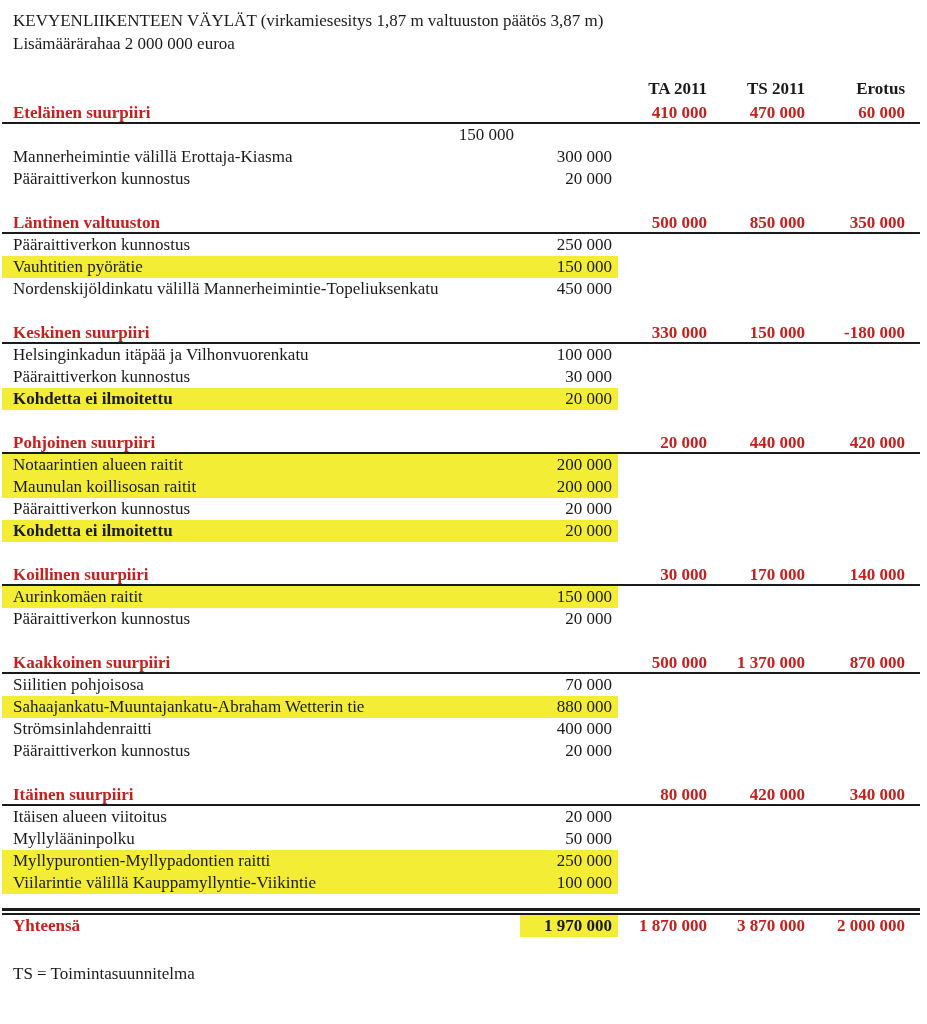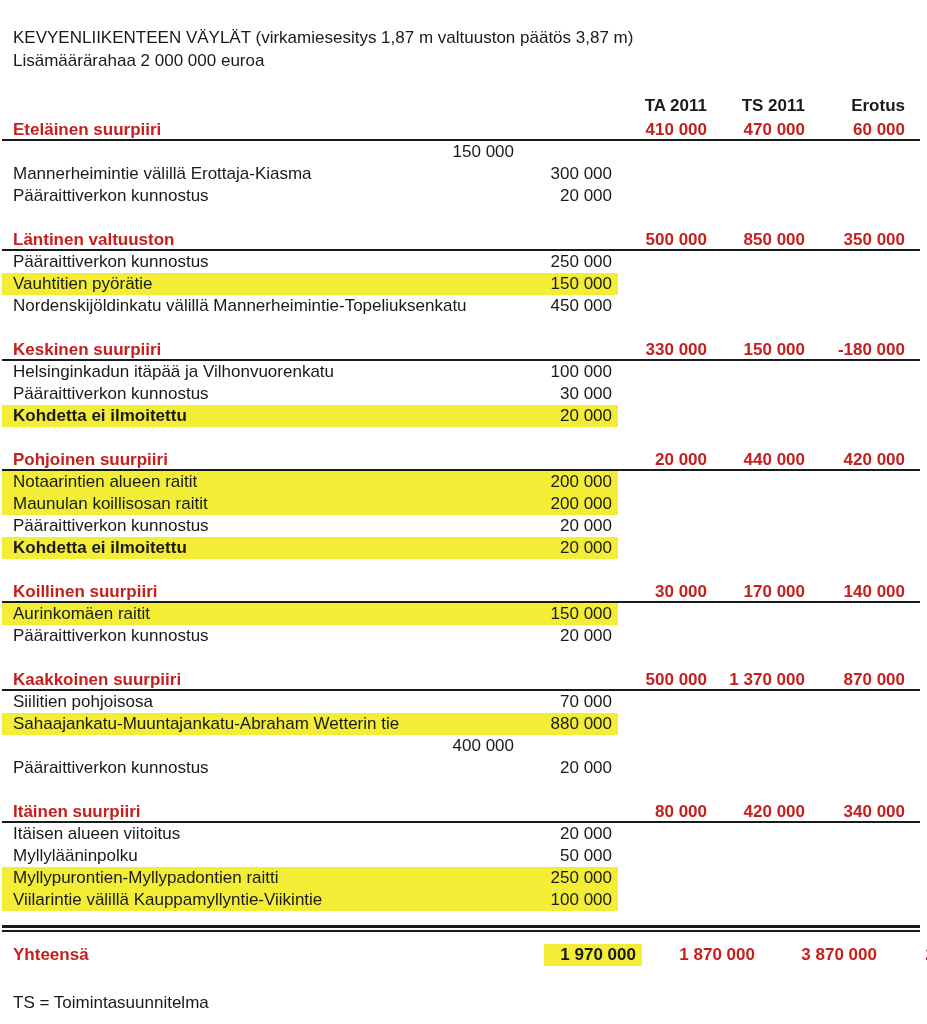--- a/index.html
+++ b/index.html
@@ -11,21 +11,21 @@
   *{box-sizing:border-box;}
   html,body{margin:0;padding:0;}
   body{
     width:927px;height:1024px;
     background:#ffffff;
     font-family:"Liberation Sans","DejaVu Sans",sans-serif;
     font-size:17px;
     color:var(--ink);
     overflow:hidden;
   }
-  .page{padding-top:26px;}
+  .page{padding-top:9px;font-family:Liberation Serif, serif;}
   .doc-header{padding-left:13px;}
   .title,.subtitle{line-height:23px;white-space:nowrap;}
   .table{margin-left:2px;width:918px;}
   .row{
     display:grid;
     grid-template-columns:518px 98px 89px 98px 100px 15px;
     height:22px;
     line-height:22px;
     align-items:center;
     white-space:nowrap;
@@ -40,21 +40,21 @@
   .hl{background:var(--hl);}
   .section{margin-top:2px;}
   .section + .section{margin-top:22px;}
   .section-row{border-bottom:2px solid var(--rule);}
   .double-rule{
     margin-top:14px;
     height:7px;
     border-top:3px solid var(--rule);
     border-bottom:2px solid var(--rule);
   }
-  .total-row{margin-top:12px;gap:24px;}
+  .total-row{margin-top:0;}
   .footnotes{margin-top:24px;padding-left:13px;line-height:25px;}
 </style>
 </head>
 <body>
 
 <div class="page">
 
   <div class="doc-header">
     <div class="title">KEVYENLIIKENTEEN VÄYLÄT (virkamiesesitys 1,87 m valtuuston päätös 3,87 m)</div>
     <div class="subtitle">Lisämäärärahaa 2 000 000 euroa</div>
@@ -283,20 +283,21 @@
   <div class="row item-row">
     <div class="cell name it-name hl">Sahaajankatu-Muuntajankatu-Abraham Wetterin tie</div>
     <div class="cell amount it-amount hl">880 000</div>
     <div class="cell ta"></div>
     <div class="cell ts"></div>
     <div class="cell erotus"></div>
     <div class="cell tail"></div>
   </div>
 
   <div class="row item-row">
+    <div class="cell name it-name">Strömsinlahdenraitti</div>
     <div class="cell amount it-amount">400 000</div>
     <div class="cell ta"></div>
     <div class="cell ts"></div>
     <div class="cell erotus"></div>
     <div class="cell tail"></div>
   </div>
 
   <div class="row item-row">
     <div class="cell name it-name">Pääraittiverkon kunnostus</div>
     <div class="cell amount it-amount">20 000</div>

